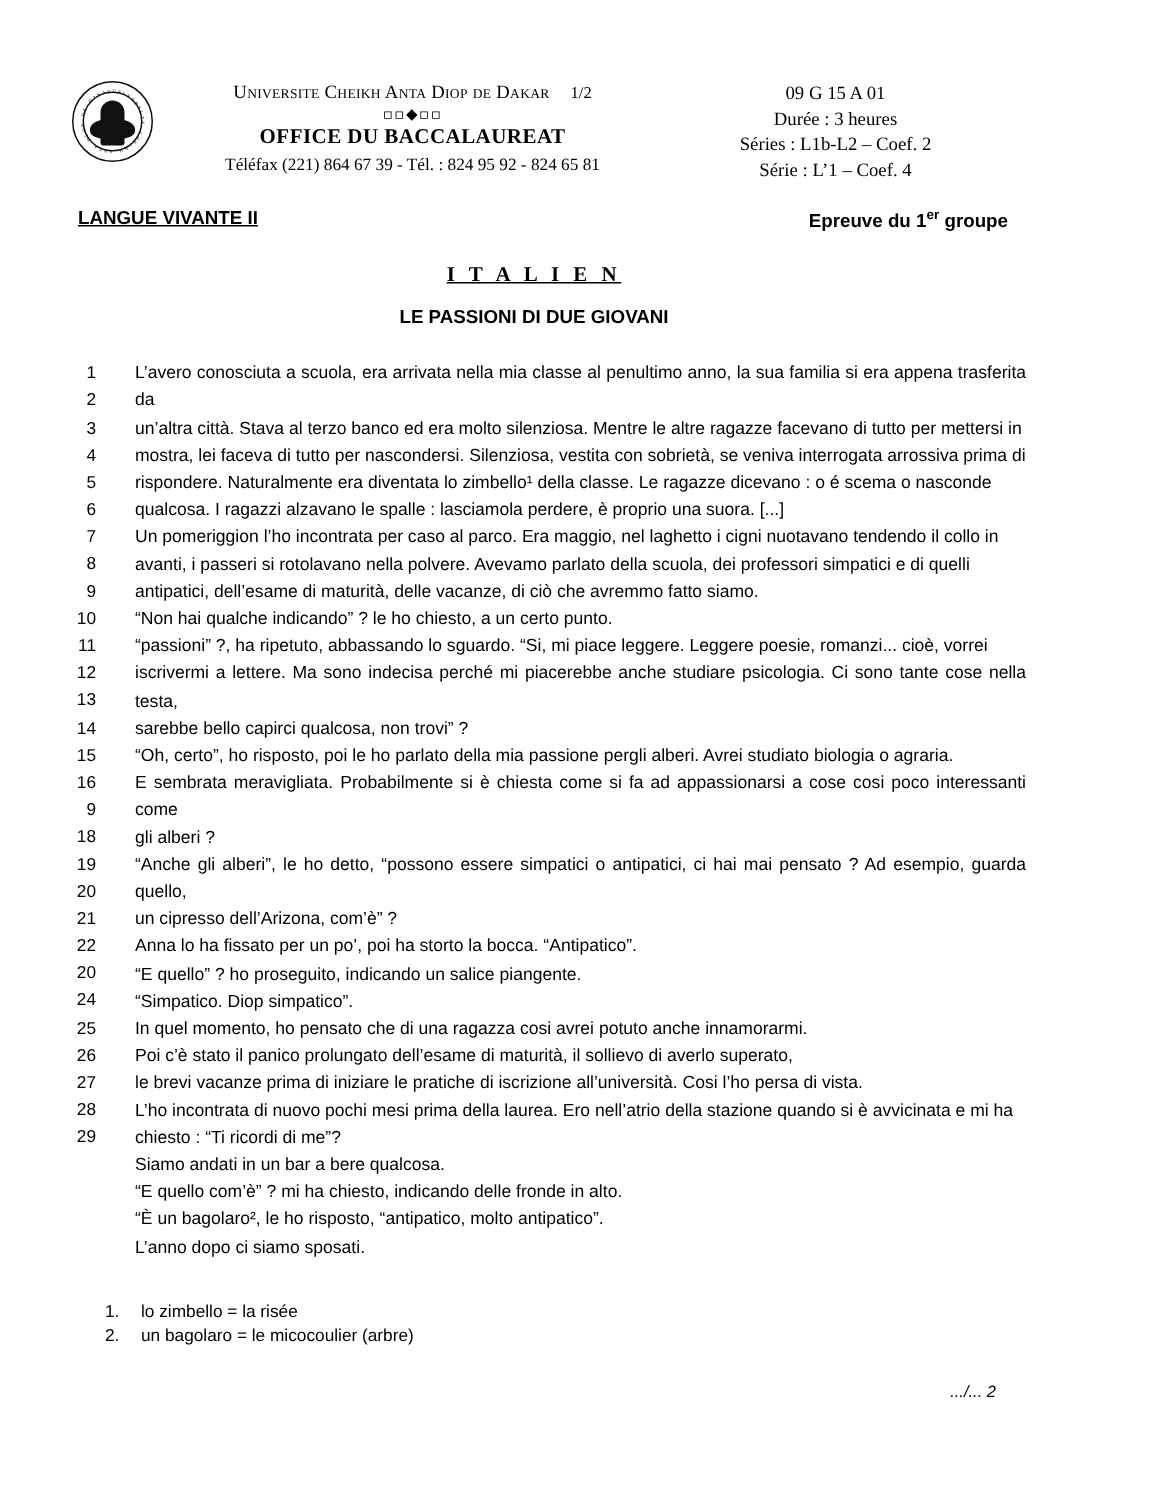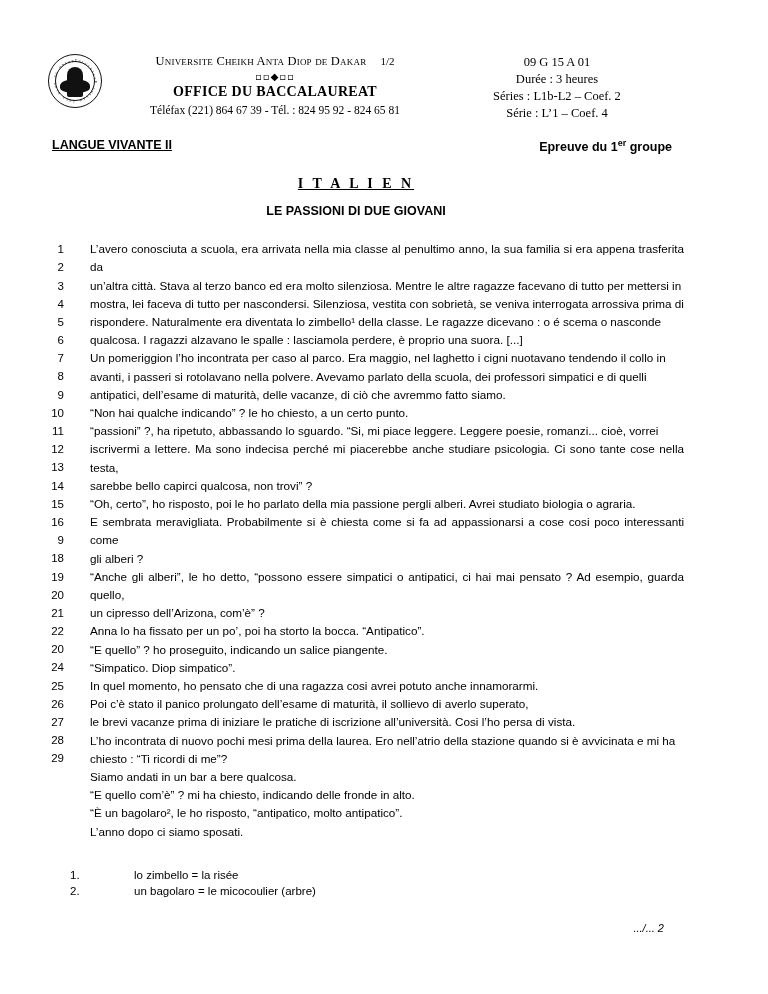--- a/index.html
+++ b/index.html
@@ -212,21 +212,21 @@
 
   
   .notes {
     margin-top: 26px;
     padding-left: 70px;
     font-size: 11.5px;
     line-height: 16px;
   }
   .note-row { display: flex; }
   .note-num { width: 24px; flex: 0 0 24px; }
-  .note-txt { flex: 1; margin-left: 40px; }
+  .note-txt { flex: 1; }
 
   
   .footer {
     position: absolute;
     right: 48px;
     bottom: 60px;
     font-size: 11px;
     font-style: italic;
   }
 </style>

